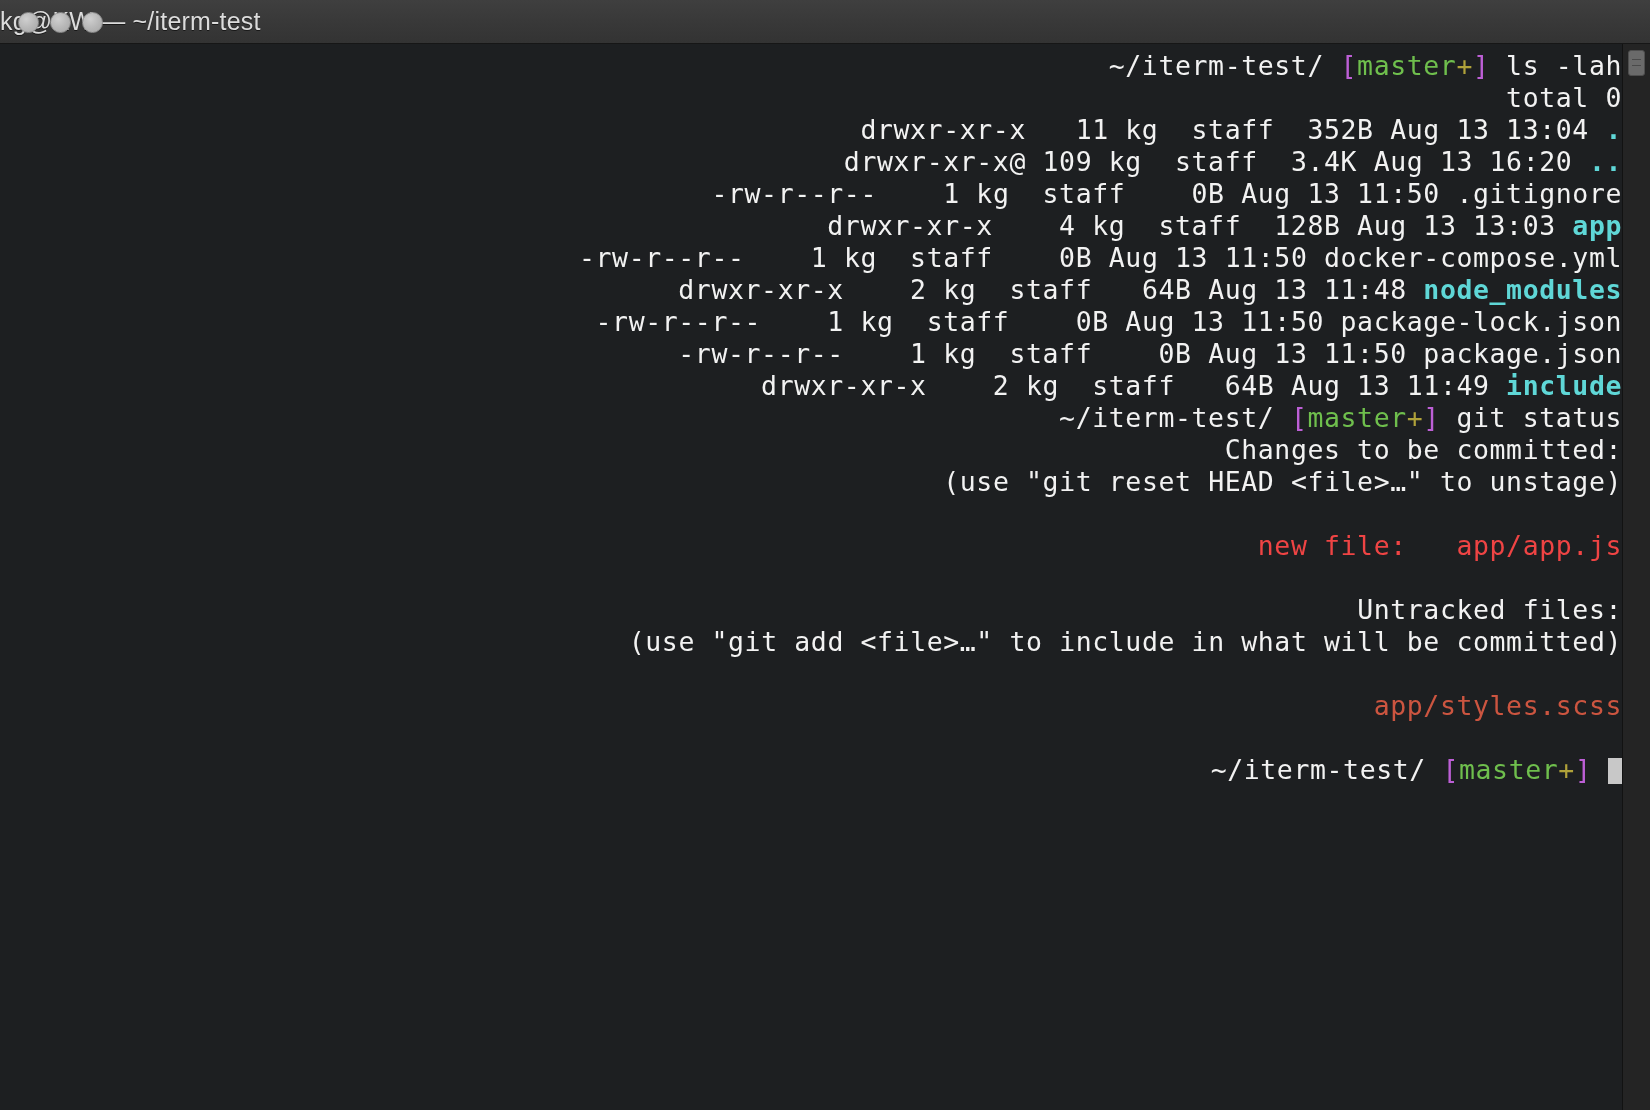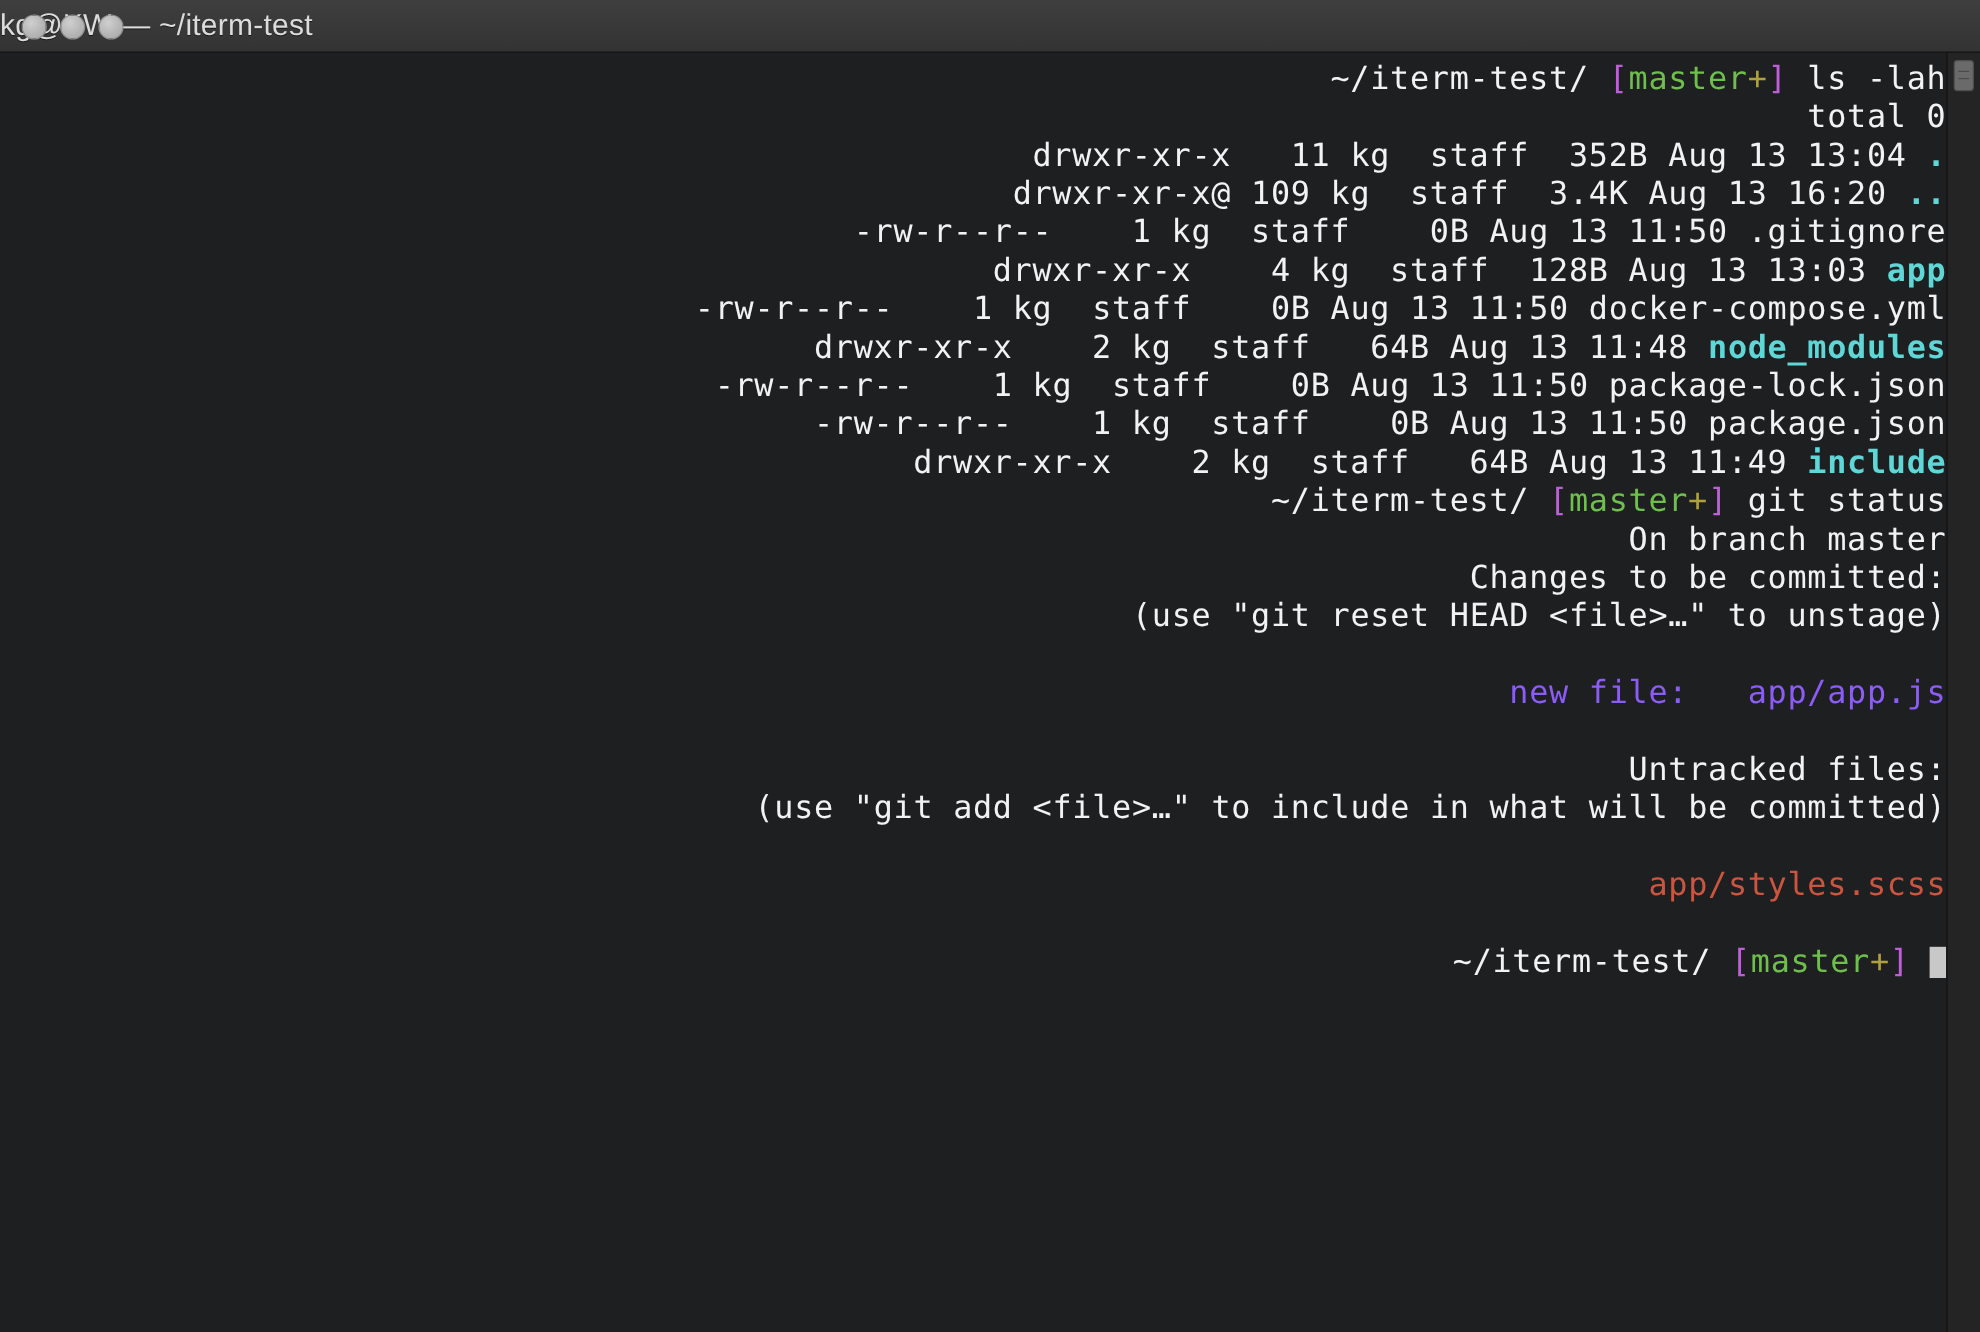--- a/index.html
+++ b/index.html
@@ -88,21 +88,21 @@
     font-size: 26.5px;
     white-space: pre;
     color: #f2f2f2;
     letter-spacing: 0.6px;
   }
   .blank { color: transparent; }
 
   
   .c-white  { color: #f2f2f2; }
   .c-dir    { color: #5fd7d7; font-weight: bold; }
-  .c-green  { color: #8b5cf6; }
+  .c-green  { color: #ef4444; }
   .c-red    { color: #cc5540; }
   .c-brkt   { color: #bd5fd6; }
   .c-branch { color: #6fbf4d; }
   .c-plus   { color: #b0a23a; }
   .c-apple  { color: #cc3d8f; }
 
   .apple {
     font-family: "DejaVu Sans", sans-serif;
     font-size: 23px;
   }
@@ -186,21 +186,20 @@
       <div class="line"><span>drwxr-xr-x </span><span> </span><span>  2</span><span> </span><span>kg</span><span>  </span><span>staff</span><span> </span><span>  64B</span><span> </span><span>Aug 13 11:48</span><span> </span><span class="c-dir">node_modules</span></div>
 
       <div class="line"><span>-rw-r--r-- </span><span> </span><span>  1</span><span> </span><span>kg</span><span>  </span><span>staff</span><span> </span><span>   0B</span><span> </span><span>Aug 13 11:50</span><span> </span><span class="c-white">package-lock.json</span></div>
 
       <div class="line"><span>-rw-r--r-- </span><span> </span><span>  1</span><span> </span><span>kg</span><span>  </span><span>staff</span><span> </span><span>   0B</span><span> </span><span>Aug 13 11:50</span><span> </span><span class="c-white">package.json</span></div>
 
       <div class="line"><span>drwxr-xr-x </span><span> </span><span>  2</span><span> </span><span>kg</span><span>  </span><span>staff</span><span> </span><span>  64B</span><span> </span><span>Aug 13 11:49</span><span> </span><span class="c-dir">include</span></div>
 
       <div class="line"><span class="c-apple apple"></span><span> </span><span class="c-white">~/iterm-test/</span><span> </span><span class="c-brkt">[</span><span class="c-branch">master</span><span class="c-plus">+</span><span class="c-brkt">]</span><span> </span><span class="c-white">git status</span></div>
 
-      <div class="line c-white">On branch master</div>
       <div class="line c-white">Changes to be committed:</div>
       <div class="line c-white">  (use "git reset HEAD &lt;file&gt;…" to unstage)</div>
       <div class="line blank">&nbsp;</div>
       <div class="line c-green">        new file:   app/app.js</div>
       <div class="line blank">&nbsp;</div>
       <div class="line c-white">Untracked files:</div>
       <div class="line c-white">  (use "git add &lt;file&gt;…" to include in what will be committed)</div>
       <div class="line blank">&nbsp;</div>
       <div class="line c-red">        app/styles.scss</div>
       <div class="line blank">&nbsp;</div>

